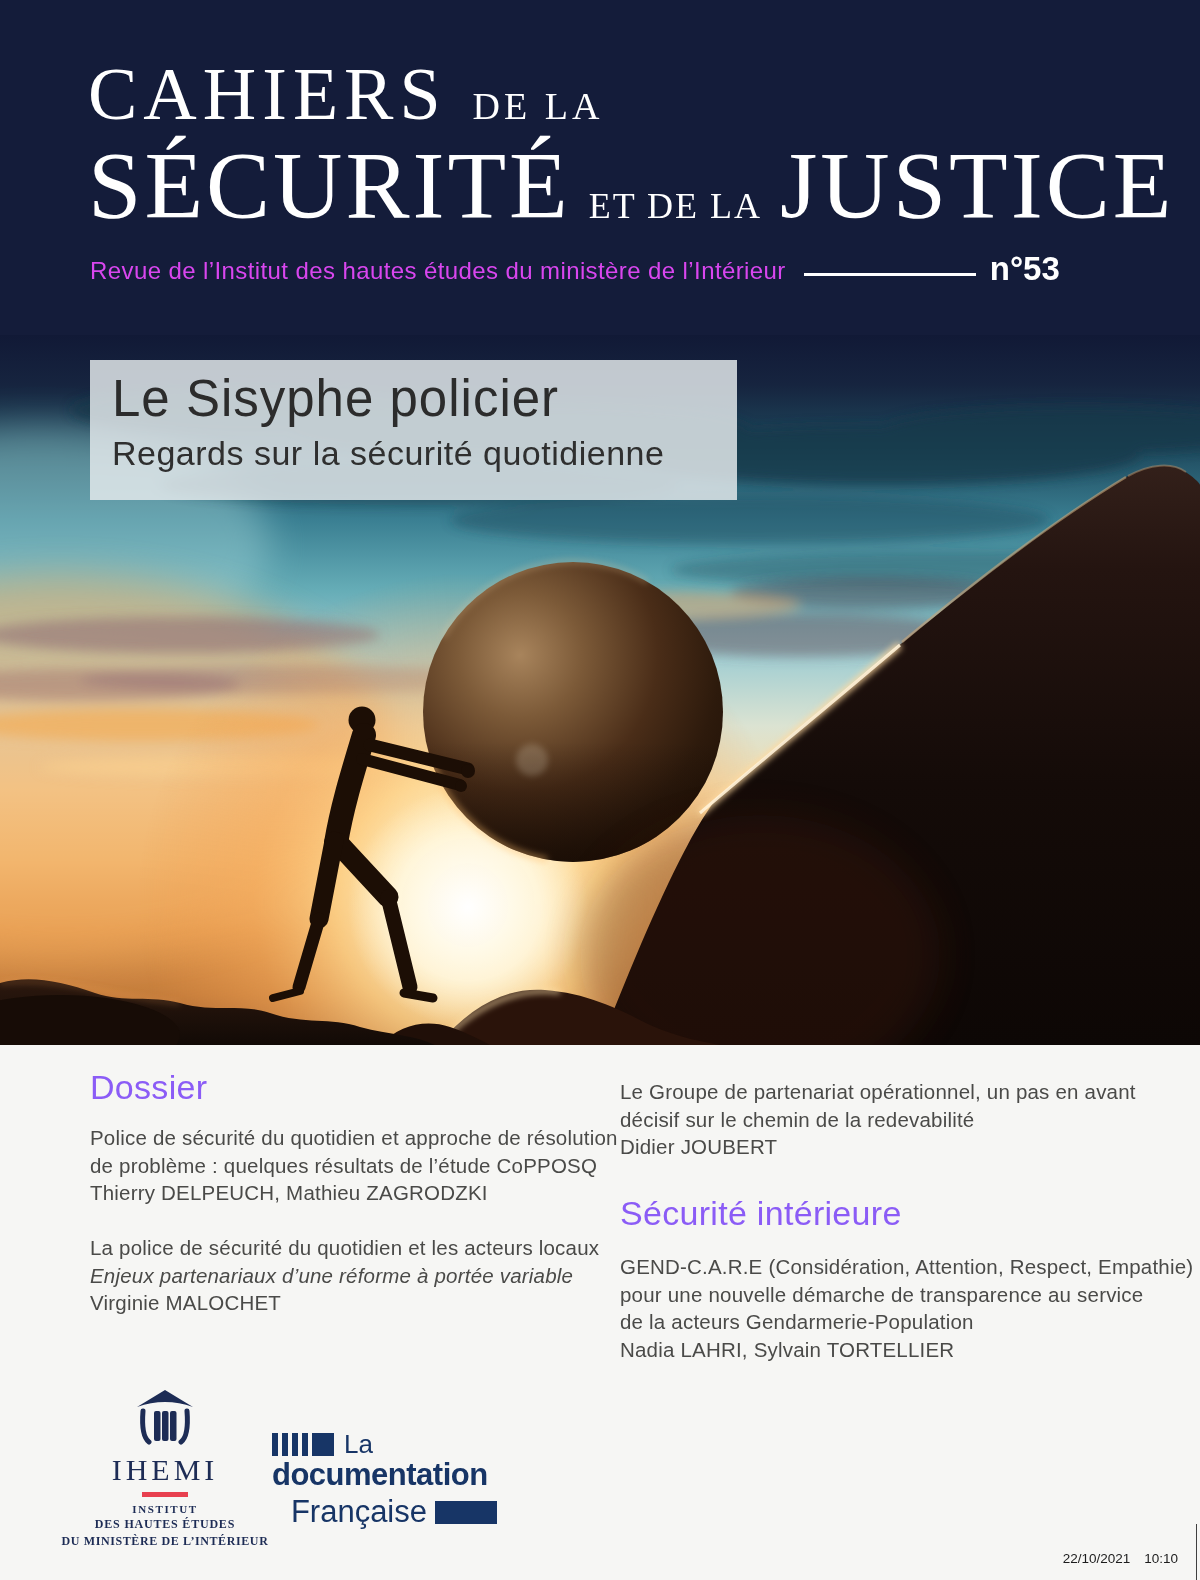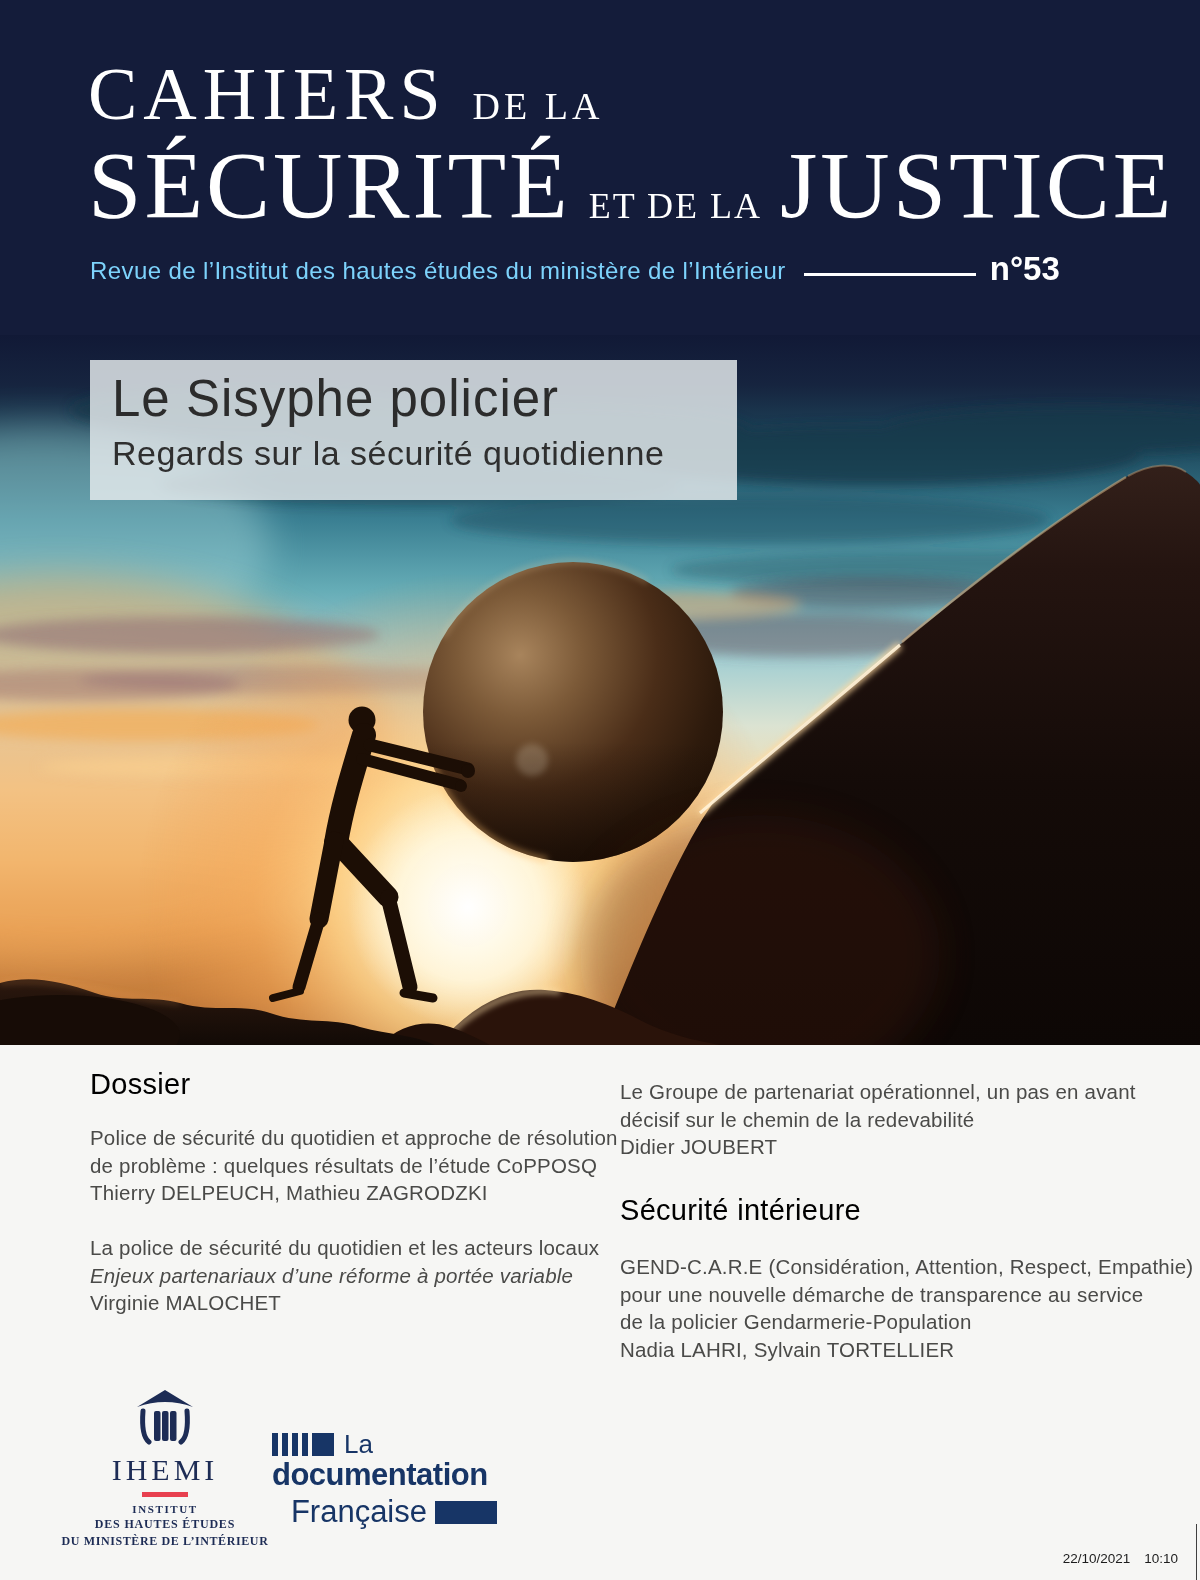--- a/index.html
+++ b/index.html
@@ -16,40 +16,40 @@
   .m-line1 { position:absolute; left:88px; top:52px; display:flex; align-items:baseline; gap:26px; }
   .m-line1 .big   { font-size:74px; letter-spacing:6px; font-weight:400; }
   .m-line1 .small { font-size:38px; letter-spacing:4px; font-weight:400; }
   .m-line2 { position:absolute; left:88px; top:130px; display:flex; align-items:baseline; gap:18px; }
   .m-line2 .big   { font-size:96px; letter-spacing:3px; font-weight:400; }
   .m-line2 .small { font-size:36px; letter-spacing:2px; font-weight:400; }
   .m-tagrow {
     position:absolute; left:90px; top:254px; display:flex; align-items:center;
     font-family:"Liberation Sans", sans-serif;
   }
-  .m-tagline { font-size:24px; letter-spacing:0.4px; color:#7dd3fc; font-weight:400; }
+  .m-tagline { font-size:24px; letter-spacing:0.4px; color:#d946ef; font-weight:400; }
   .m-rule { width:172px; height:3px; background:#ffffff; margin:6px 14px 0 18px; }
   .m-issue { font-size:33px; font-weight:700; color:#ffffff; margin-top:-4px; }
 
   
   .photo { position:absolute; left:0; top:335px; width:1200px; height:710px; }
   .photo svg { display:block; }
   .cover-box {
     position:absolute; left:90px; top:25px; width:647px; height:140px;
     background:rgba(227,234,236,0.84); box-sizing:border-box; padding:12px 16px 0 22px;
   }
   .cover-title    { font-size:51px; color:#2c2c2c; letter-spacing:1px; line-height:1.05; font-weight:400; }
   .cover-subtitle { font-size:34px; color:#2f2f2f; letter-spacing:0.5px; margin-top:8px; font-weight:400; }
 
   
   .toc {
     position:absolute; left:0; top:1045px; width:1200px; height:535px;
     background:#f6f6f4; color:#4a4a48;
   }
-  .toc .heading { position:absolute; font-size:29px; color:#000000; letter-spacing:0.3px; font-weight:400; }
+  .toc .heading { position:absolute; font-size:34px; color:#8b5cf6; letter-spacing:0.3px; font-weight:400; }
   .toc .para    { position:absolute; font-size:20.5px; line-height:27.5px; letter-spacing:0.2px; font-weight:400; }
   .toc .ital    { font-style:italic; }
 
   #h-dossier   { left:90px;  top:23px;  }
   #p-left1     { left:90px;  top:79px;  }
   #p-left2     { left:90px;  top:189px; }
   #p-right1    { left:620px; top:33px;  }
   #h-securite  { left:620px; top:149px; }
   #p-right2    { left:620px; top:208px; }
 
@@ -260,21 +260,21 @@
       <div>Le Groupe de partenariat opérationnel, un pas en avant</div>
       <div>décisif sur le chemin de la redevabilité</div>
       <div>Didier JOUBERT</div>
     </div>
 
     <div class="heading" id="h-securite">Sécurité intérieure</div>
 
     <div class="para" id="p-right2">
       <div>GEND-C.A.R.E (Considération, Attention, Respect, Empathie)</div>
       <div>pour une nouvelle démarche de transparence au service</div>
-      <div>de la policier Gendarmerie-Population</div>
+      <div>de la acteurs Gendarmerie-Population</div>
       <div>Nadia LAHRI, Sylvain TORTELLIER</div>
     </div>
 
     <div class="ihemi">
       <svg width="72" height="58" viewBox="0 0 72 58">
         <path d="M36,2 L8,19 Q36,9 64,19 Z" fill="#1d2c55"></path>
         <rect x="25" y="23" width="6.5" height="30" rx="2" fill="#1d2c55"></rect>
         <rect x="33" y="23" width="6.5" height="30" rx="2" fill="#1d2c55"></rect>
         <rect x="41" y="23" width="6.5" height="30" rx="2" fill="#1d2c55"></rect>
         <path d="M14,23 Q12,48 20,54" fill="none" stroke="#1d2c55" stroke-width="5" stroke-linecap="round"></path>

